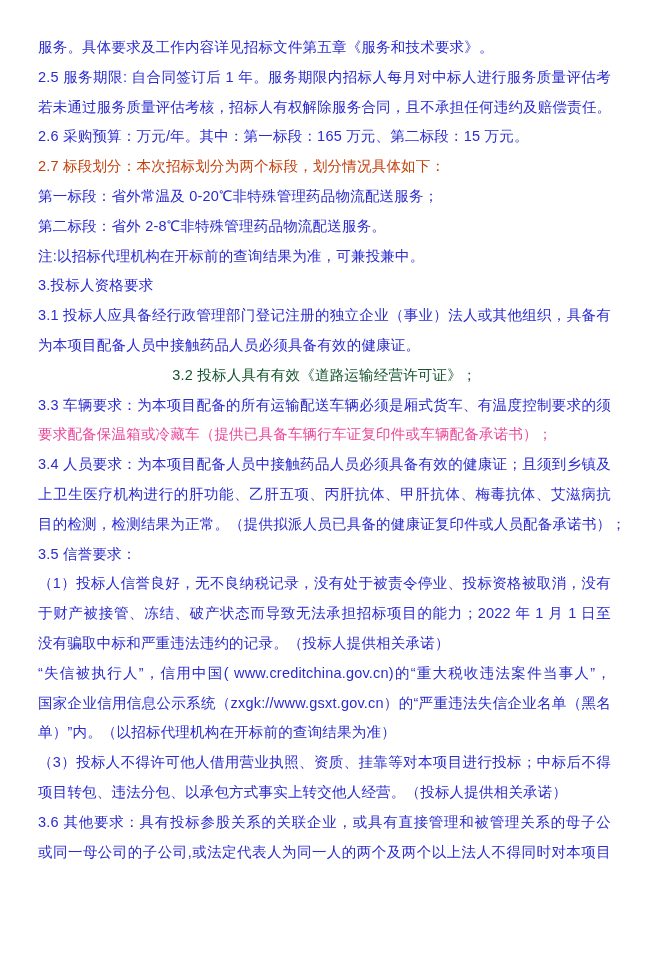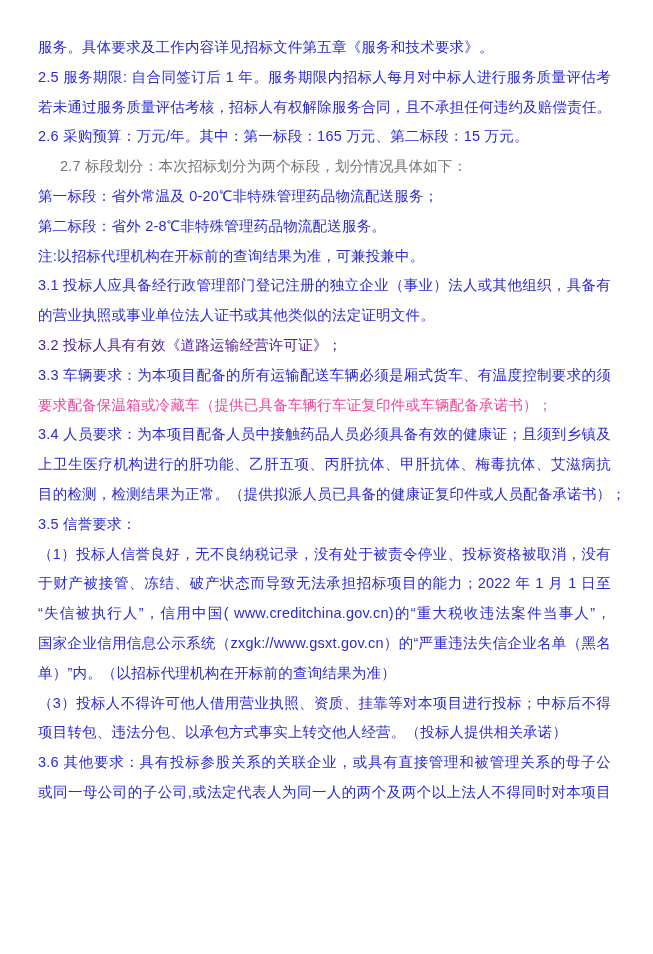--- a/index.html
+++ b/index.html
@@ -42,35 +42,37 @@
 </style>
 </head>
 <body>
 
 <div class="page">
   <div class="doc-body" id="doc-body">
       <div class="line" style="color: rgb(43, 43, 208);">服务。具体要求及工作内容详见招标文件第五章《服务和技术要求》。</div>
       <div class="line j" style="color: rgb(43, 43, 208);">2.5 服务期限: 自合同签订后 1 年。服务期限内招标人每月对中标人进行服务质量评估考核，</div>
       <div class="line" style="color: rgb(43, 43, 208);">若未通过服务质量评估考核，招标人有权解除服务合同，且不承担任何违约及赔偿责任。</div>
       <div class="line" style="color: rgb(43, 43, 208);">2.6 采购预算：万元/年。其中：第一标段：165 万元、第二标段：15 万元。</div>
-      <div class="line" style="color: #737373; margin-left: 22px;">2.7 标段划分：本次招标划分为两个标段，划分情况具体如下：</div>
+      <div class="line" style="color: #c2410c;">2.7 标段划分：本次招标划分为两个标段，划分情况具体如下：</div>
       <div class="line" style="color: rgb(43, 43, 208);">第一标段：省外常温及 0-20℃非特殊管理药品物流配送服务；</div>
       <div class="line" style="color: rgb(43, 43, 208);">第二标段：省外 2-8℃非特殊管理药品物流配送服务。</div>
       <div class="line" style="color: rgb(43, 43, 208);">注:以招标代理机构在开标前的查询结果为准，可兼投兼中。</div>
+      <div class="line" style="color: rgb(43, 43, 208);">3.投标人资格要求</div>
       <div class="line j" style="color: rgb(43, 43, 208);">3.1 投标人应具备经行政管理部门登记注册的独立企业（事业）法人或其他组织，具备有效</div>
-      <div class="line" style="color: rgb(43, 43, 208);">的营业执照或事业单位法人证书或其他类似的法定证明文件。</div>
-      <div class="line" style="color: #4c1d95;">3.2 投标人具有有效《道路运输经营许可证》；</div>
+      <div class="line" style="color: rgb(43, 43, 208);">为本项目配备人员中接触药品人员必须具备有效的健康证。</div>
+      <div class="line" style="color: #14532d; text-align: center;">3.2 投标人具有有效《道路运输经营许可证》；</div>
       <div class="line j" style="color: rgb(43, 43, 208);">3.3 车辆要求：为本项目配备的所有运输配送车辆必须是厢式货车、有温度控制要求的须按</div>
       <div class="line" style="color: #ec4899;">要求配备保温箱或冷藏车（提供已具备车辆行车证复印件或车辆配备承诺书）；</div>
       <div class="line j" style="color: rgb(43, 43, 208);">3.4 人员要求：为本项目配备人员中接触药品人员必须具备有效的健康证；且须到乡镇及以</div>
       <div class="line j" style="color: rgb(43, 43, 208);">上卫生医疗机构进行的肝功能、乙肝五项、丙肝抗体、甲肝抗体、梅毒抗体、艾滋病抗体项</div>
       <div class="line" style="color: rgb(43, 43, 208);">目的检测，检测结果为正常。（提供拟派人员已具备的健康证复印件或人员配备承诺书）；</div>
       <div class="line" style="color: rgb(43, 43, 208);">3.5 信誉要求：</div>
       <div class="line j" style="color: rgb(43, 43, 208);">（1）投标人信誉良好，无不良纳税记录，没有处于被责令停业、投标资格被取消，没有处</div>
       <div class="line j" style="color: rgb(43, 43, 208);">于财产被接管、冻结、破产状态而导致无法承担招标项目的能力；2022 年 1 月 1 日至今，</div>
+      <div class="line" style="color: rgb(43, 43, 208);">没有骗取中标和严重违法违约的记录。（投标人提供相关承诺）</div>
       <div class="line j" style="color: rgb(43, 43, 208);">“失信被执行人”，信用中国( www.creditchina.gov.cn)的“重大税收违法案件当事人”，</div>
       <div class="line j" style="color: rgb(43, 43, 208);">国家企业信用信息公示系统（zxgk://www.gsxt.gov.cn）的“严重违法失信企业名单（黑名</div>
       <div class="line" style="color: rgb(43, 43, 208);">单）”内。（以招标代理机构在开标前的查询结果为准）</div>
       <div class="line j" style="color: rgb(43, 43, 208);">（3）投标人不得许可他人借用营业执照、资质、挂靠等对本项目进行投标；中标后不得将</div>
       <div class="line" style="color: rgb(43, 43, 208);">项目转包、违法分包、以承包方式事实上转交他人经营。（投标人提供相关承诺）</div>
       <div class="line j" style="color: rgb(43, 43, 208);">3.6 其他要求：具有投标参股关系的关联企业，或具有直接管理和被管理关系的母子公司，</div>
       <div class="line j" style="color: rgb(43, 43, 208);">或同一母公司的子公司,或法定代表人为同一人的两个及两个以上法人不得同时对本项目投</div>
     </div>
 </div>
 

